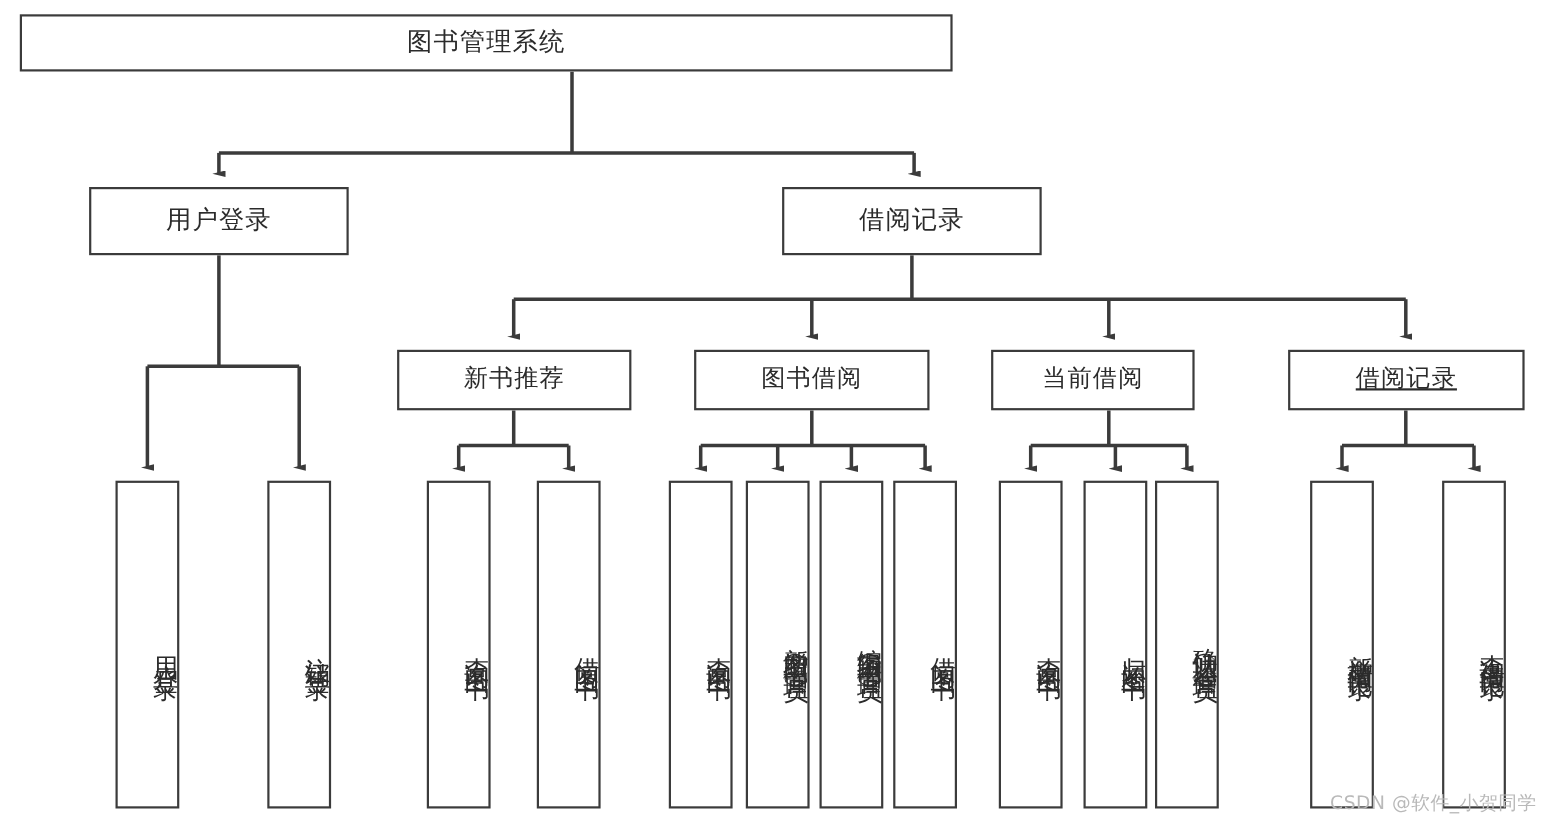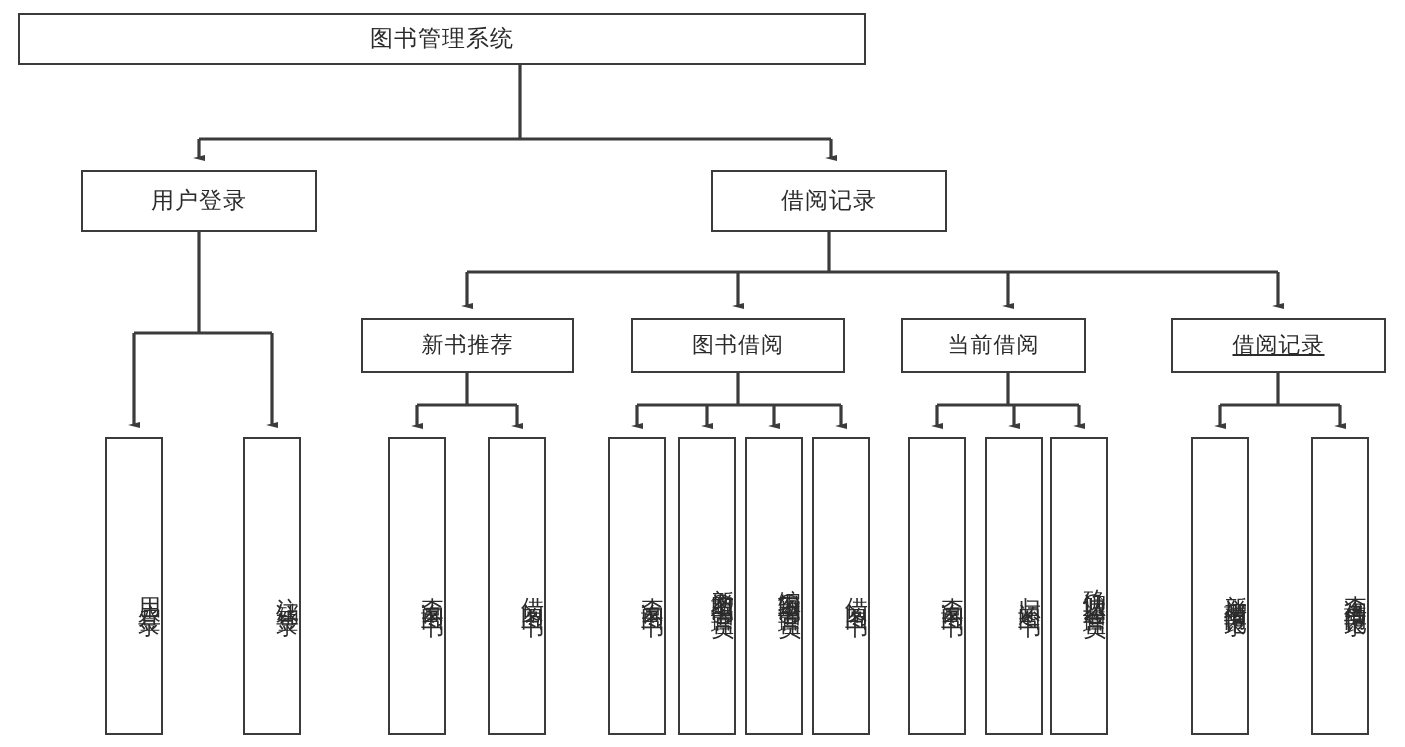--- a/index.html
+++ b/index.html
@@ -184,14 +184,15 @@
     <span>确认归还（管理员）</span>
   </div>
 
   <div class="node node-v tall" style="left:1191px; top:437px; width:58px; height:298px;">
     <span>新增借阅记录</span>
   </div>
   <div class="node node-v tall" style="left:1311px; top:437px; width:58px; height:298px;">
     <span>查询借阅记录</span>
   </div>
 
+  <div class="watermark">CSDN @软件_小贺同学</div>
 
 </div>
 
 </body></html>

